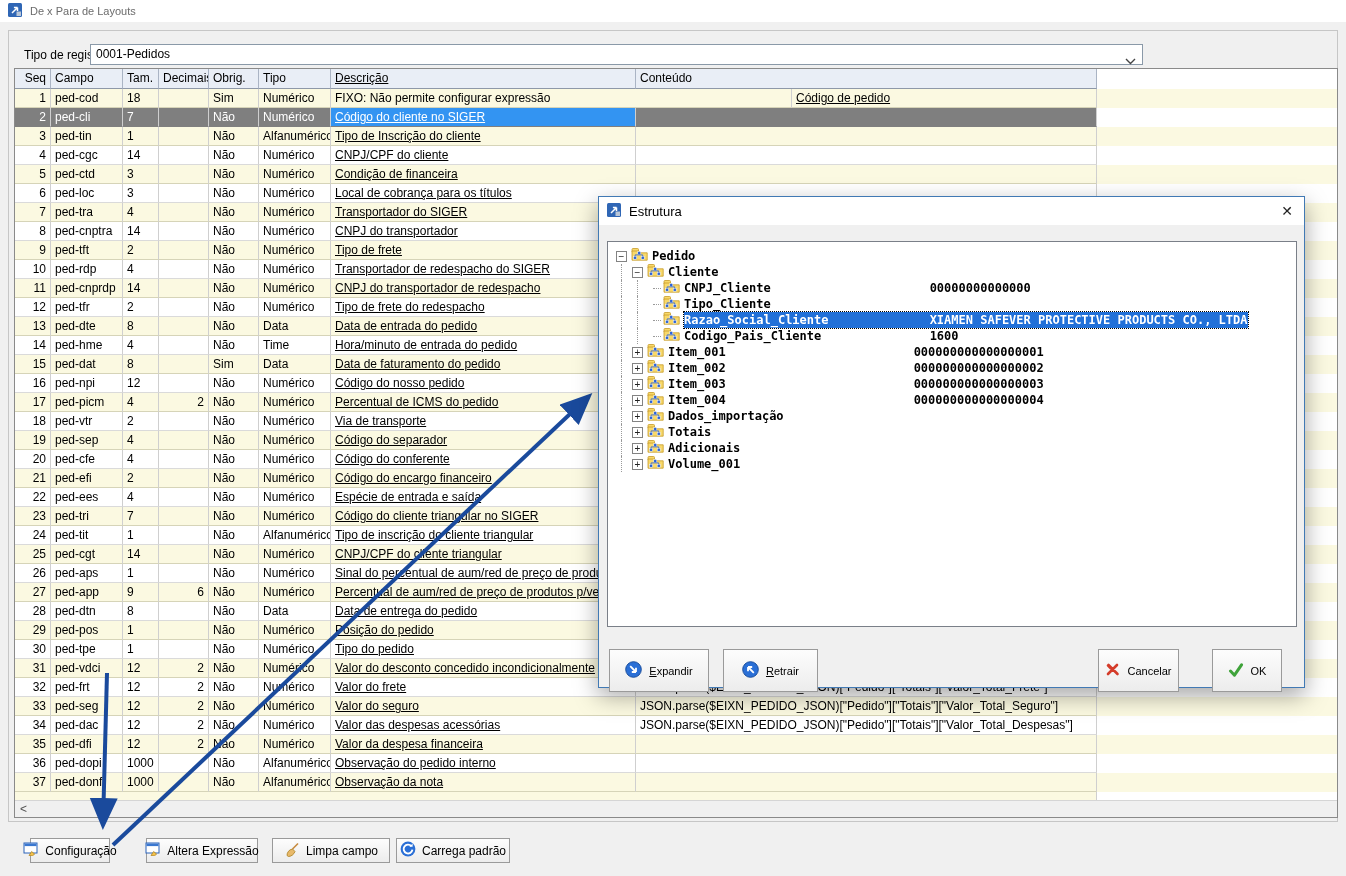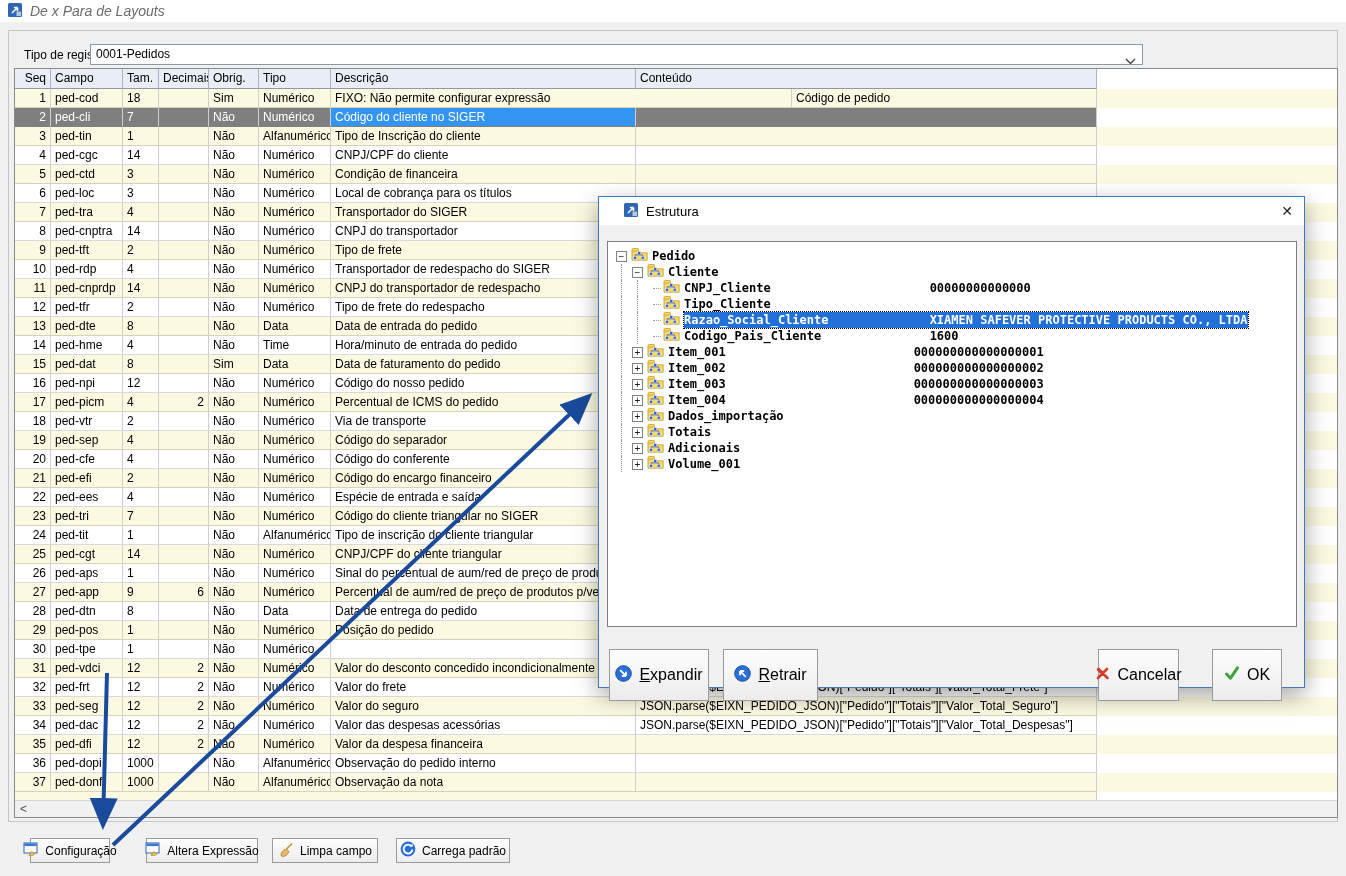--- a/index.html
+++ b/index.html
@@ -5,70 +5,70 @@
   :root{
     --bg:#f0f0f0; --row-alt:#fbf9e1; --sel-gray:#7f7f7f; --sel-blue:#3394f2;
     --tree-sel:#2170d8; --arrow:#1a4a9c; --dlg-border:#4179b4;
   }
   *{margin:0;padding:0;box-sizing:border-box;}
   html,body{width:1346px;height:876px;overflow:hidden;}
   body{font-family:"Liberation Sans",sans-serif;font-size:12px;background:var(--bg);position:relative;color:#000;}
 
   
   .titlebar{position:absolute;left:0;top:0;width:1346px;height:22px;background:#fff;display:flex;align-items:center;gap:8px;padding-left:8px;}
-  .titlebar .wtitle{color:#6b6b6b;font-size:14px;font-style:italic;}
+  .titlebar .wtitle{color:#6b6b6b;font-size:11px;}
   .groupbox{position:absolute;left:8px;top:30px;width:1330px;height:792px;border:1px solid #c6c6c6;background:transparent;}
 
   .lbl-tiporeg{position:absolute;left:24px;top:48px;}
   .combo{position:absolute;left:90px;top:44px;width:1053px;height:21px;background:#fff;border:1px solid #8a99a8;line-height:19px;padding-left:5px;cursor:default;}
   .combo .chev{position:absolute;right:6px;top:7px;}
 
   
   .grid{position:absolute;left:14px;top:68px;width:1324px;height:750px;background:#fff;border:1px solid #8a8a8a;overflow:hidden;}
   .ghead{display:flex;height:20px;}
   .gh{background:#e9eef6;border-right:1px solid #aab4c4;border-bottom:1px solid #8e98a8;padding:2px 4px 0 4px;white-space:nowrap;overflow:hidden;}
   .grow{display:flex;height:19px;background:#fff;}
   .grow.alt{background:var(--row-alt);}
   .gc{border-right:1px solid #cfcfcf;border-bottom:1px solid #dadada;padding:2px 4px 0 4px;white-space:nowrap;overflow:hidden;height:19px;}
   .grow.alt .gc{border-bottom:1px solid #d6d4b8;}
   .c0{width:36px;text-align:right;} .c1{width:72px;} .c2{width:36px;text-align:left;}
-  .c3{width:50px;text-align:right;} .c4{width:50px;} .c5{width:72px;} .c6{width:305px;} .c7{width:461px;}
+  .c3{width:50px;text-align:right;} .c4{width:50px;} .c5{width:72px;} .c6{width:305px;text-decoration:underline;} .c7{width:461px;}
   .grow.sel .gc{background:var(--sel-gray);color:#fff;border-bottom-color:var(--sel-gray);}
   .grow.sel .gc.c6{background:var(--sel-blue);}
   .sliver{height:8px;background:var(--row-alt);width:1082px;border-right:1px solid #cfcfcf;}
   .hscroll{position:absolute;left:0;bottom:0;width:100%;height:17px;background:#f0f0f0;border-top:1px solid #d5d5d5;display:flex;align-items:center;}
   .scrollbtn{width:17px;height:16px;display:flex;align-items:center;justify-content:center;color:#505050;font-size:12px;cursor:default;}
 
   
   .btn{position:absolute;height:25px;background:linear-gradient(#fdfdfd,#ececec);border:1px solid #9a9a9a;display:flex;align-items:center;justify-content:center;gap:6px;font-size:12px;padding:0 8px;cursor:default;white-space:nowrap;}
   .btn svg{flex:0 0 auto;}
   #btn-config{left:30px;top:838px;width:80px;}
   #btn-altera{left:146px;top:838px;width:112px;}
-  #btn-limpa{left:272px;top:838px;width:106px;}
+  #btn-limpa{left:272px;top:838px;width:118px;}
   #btn-carrega{left:396px;top:838px;width:114px;}
 
   
   .arrows{position:absolute;left:0;top:0;width:1346px;height:876px;z-index:50;pointer-events:none;}
 
   
   .dialog{position:absolute;left:598px;top:196px;width:707px;height:492px;background:var(--bg);border:1px solid var(--dlg-border);box-shadow:0 8px 22px rgba(0,0,0,.35);z-index:100;}
-  .dlg-titlebar{height:28px;background:#fff;display:flex;align-items:center;gap:8px;padding-left:25px;}
+  .dlg-titlebar{height:28px;background:#fff;display:flex;align-items:center;gap:8px;padding-left:8px;}
   .dlg-title{font-size:13px;}
   .dlg-close{margin-left:auto;width:34px;height:28px;display:flex;align-items:center;justify-content:center;font-size:14px;color:#222;cursor:default;}
   .treepanel{position:absolute;left:8px;top:44px;width:690px;height:386px;background:#fff;border:1px solid #7a7f88;padding:6px 4px;overflow:hidden;}
   .trow{height:16px;line-height:16px;font-family:"DejaVu Sans Mono","Liberation Mono",monospace;font-size:12px;white-space:pre;display:flex;align-items:center;padding-left:4px;cursor:default;}
   .guide{display:inline-block;width:16px;height:16px;position:relative;flex:0 0 auto;}
   .guide::before{content:'';position:absolute;left:5px;top:0;bottom:0;border-left:1px dotted #9a9a9a;}
   .expander{display:inline-block;width:11px;height:11px;border:1px solid #838383;background:#fff;font-size:10px;line-height:9px;text-align:center;color:#222;margin-right:4px;flex:0 0 auto;font-family:"Liberation Sans",sans-serif;}
   .leafpad{display:inline-block;width:15px;height:16px;position:relative;flex:0 0 auto;}
   .leafpad::before{content:'';position:absolute;left:5px;top:8px;width:8px;border-top:1px dotted #9a9a9a;}
   .ficon{margin-right:4px;flex:0 0 auto;}
   .ttext{display:inline-block;font-weight:bold;}
   .trow.selected .ttext{background:var(--tree-sel);color:#fff;outline:1px dotted #000;text-align:right;}
-  .dlg-btn{position:absolute;top:452px;height:52px;background:linear-gradient(#fdfdfd,#ececec);border:1px solid #9a9a9a;display:flex;align-items:center;justify-content:center;gap:7px;font-size:16px;cursor:default;}
+  .dlg-btn{position:absolute;top:452px;height:43px;background:linear-gradient(#fdfdfd,#ececec);border:1px solid #9a9a9a;display:flex;align-items:center;justify-content:center;gap:7px;font-size:11px;cursor:default;}
   #dbtn-expandir{left:10px;width:100px;}
   #dbtn-retrair{left:124px;width:95px;}
   #dbtn-cancelar{left:499px;width:81px;}
   #dbtn-ok{left:613px;width:70px;}
 </style>
 </head>
 <body>
 
 <div class="titlebar">
   <span><svg width="14" height="14" viewBox="0 0 14 14">
@@ -391,20 +391,21 @@
         <div class="gc c6">Posição do pedido</div>
         <div class="gc c7"></div>
       </div>
       <div class="grow">
         <div class="gc c0">30</div>
         <div class="gc c1">ped-tpe</div>
         <div class="gc c2">1</div>
         <div class="gc c3"></div>
         <div class="gc c4">Não</div>
         <div class="gc c5">Numérico</div>
+        <div class="gc c6">Tipo do pedido</div>
         <div class="gc c7"></div>
       </div>
       <div class="grow alt">
         <div class="gc c0">31</div>
         <div class="gc c1">ped-vdci</div>
         <div class="gc c2">12</div>
         <div class="gc c3">2</div>
         <div class="gc c4">Não</div>
         <div class="gc c5">Numérico</div>
         <div class="gc c6">Valor do desconto concedido incondicionalmente</div>

